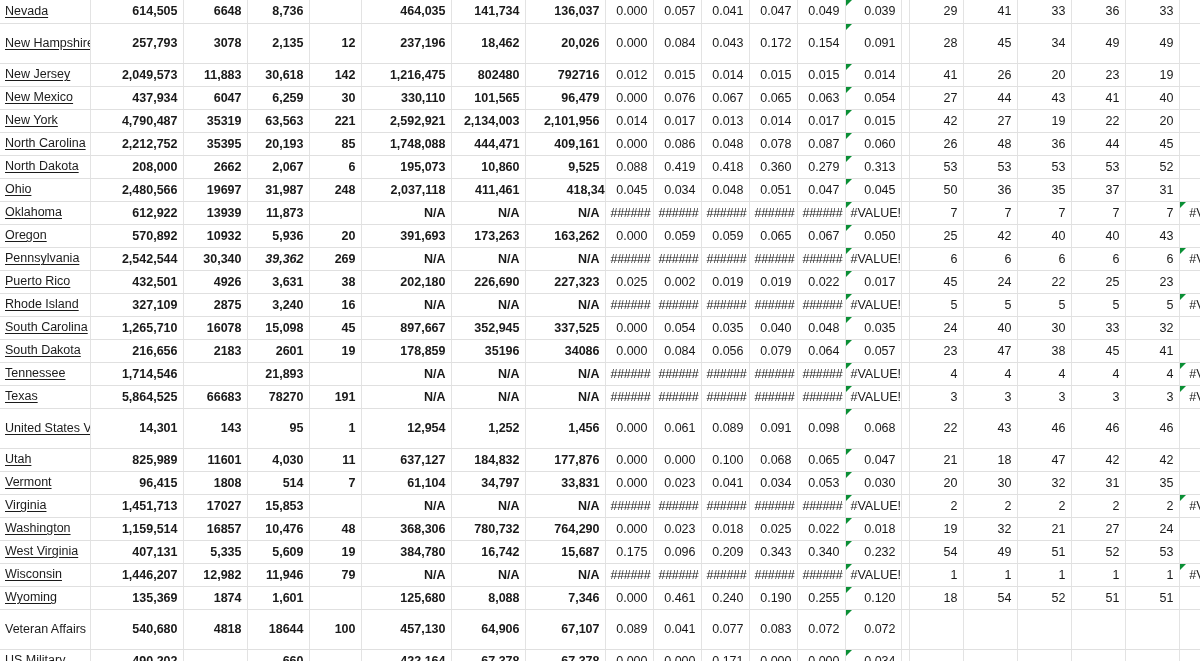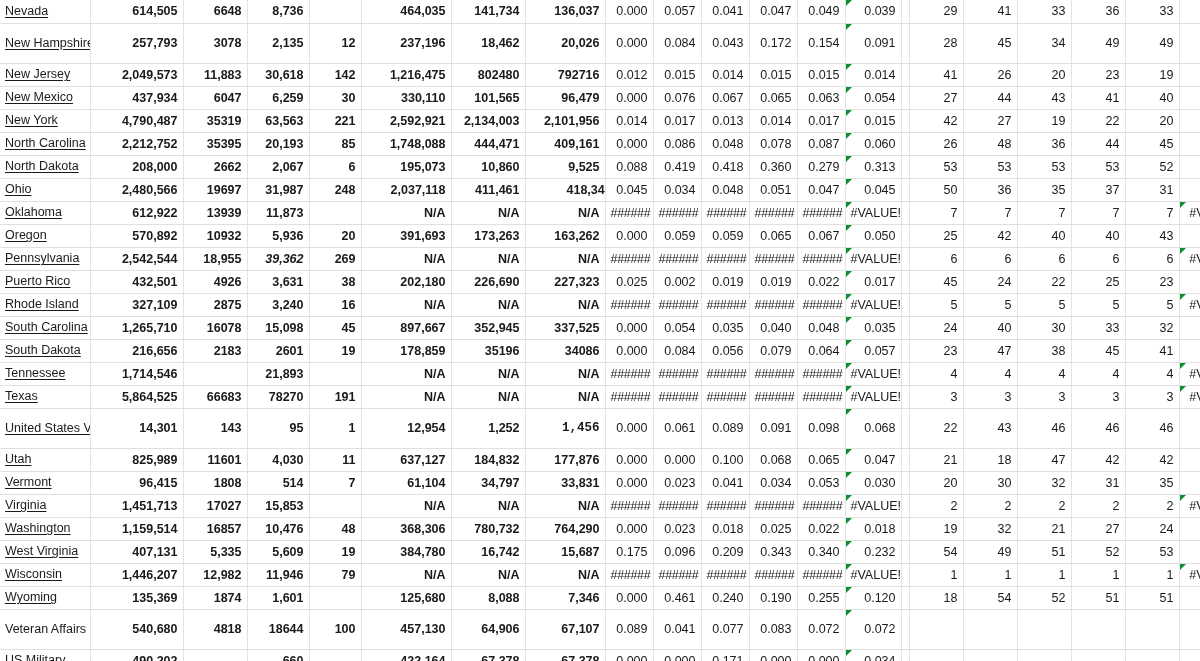--- a/index.html
+++ b/index.html
@@ -366,21 +366,21 @@
           <td class="cnt" style="height: 23px;">25</td>
           <td class="cnt" style="height: 23px;">42</td>
           <td class="cnt" style="height: 23px;">40</td>
           <td class="cnt" style="height: 23px;">40</td>
           <td class="cnt" style="height: 23px;">43</td>
           <td class="ratio" style="height: 23px;">1.34</td>
         </tr>
         <tr>
           <td class="c-name link" style="height: 23px;"><span class="nm">Pennsylvania</span></td>
           <td class="num" style="height: 23px;">2,542,544</td>
-          <td class="num" style="height: 23px;">18,955</td>
+          <td class="num" style="height: 23px;">30,340</td>
           <td class="num" style="height: 23px; font-style: italic;">39,362</td>
           <td class="num" style="height: 23px;">269</td>
           <td class="num" style="height: 23px;">N/A</td>
           <td class="num" style="height: 23px;">N/A</td>
           <td class="num" style="height: 23px;">N/A</td>
           <td class="dec hash" style="height: 23px;">######</td>
           <td class="dec hash" style="height: 23px;">######</td>
           <td class="dec hash" style="height: 23px;">######</td>
           <td class="dec hash" style="height: 23px;">######</td>
           <td class="dec hash" style="height: 23px;">######</td>
@@ -532,21 +532,21 @@
           <td class="ratio flag" style="height: 23px;">#VALUE!</td>
         </tr>
         <tr>
           <td class="c-name link" style="height: 40px;"><span class="nm">United States Virgin Islands</span></td>
           <td class="num" style="height: 40px;">14,301</td>
           <td class="num" style="height: 40px;">143</td>
           <td class="num" style="height: 40px;">95</td>
           <td class="num" style="height: 40px;">1</td>
           <td class="num" style="height: 40px;">12,954</td>
           <td class="num" style="height: 40px;">1,252</td>
-          <td class="num" style="height: 40px; font-family: Liberation Mono, monospace;">1,456</td>
+          <td class="num" style="height: 40px;">1,456</td>
           <td class="dec" style="height: 40px;">0.000</td>
           <td class="dec" style="height: 40px;">0.061</td>
           <td class="dec" style="height: 40px;">0.089</td>
           <td class="dec" style="height: 40px;">0.091</td>
           <td class="dec" style="height: 40px;">0.098</td>
           <td class="dec flag" style="height: 40px;">0.068</td>
           <td class="sep" style="height: 40px;"></td>
           <td class="cnt" style="height: 40px;">22</td>
           <td class="cnt" style="height: 40px;">43</td>
           <td class="cnt" style="height: 40px;">46</td>

